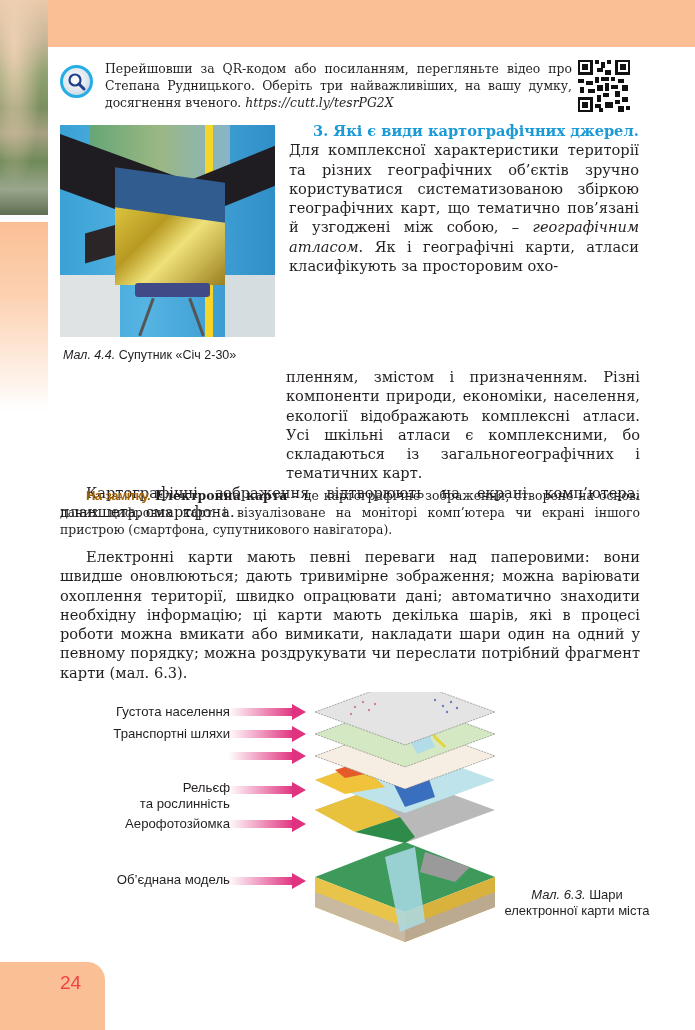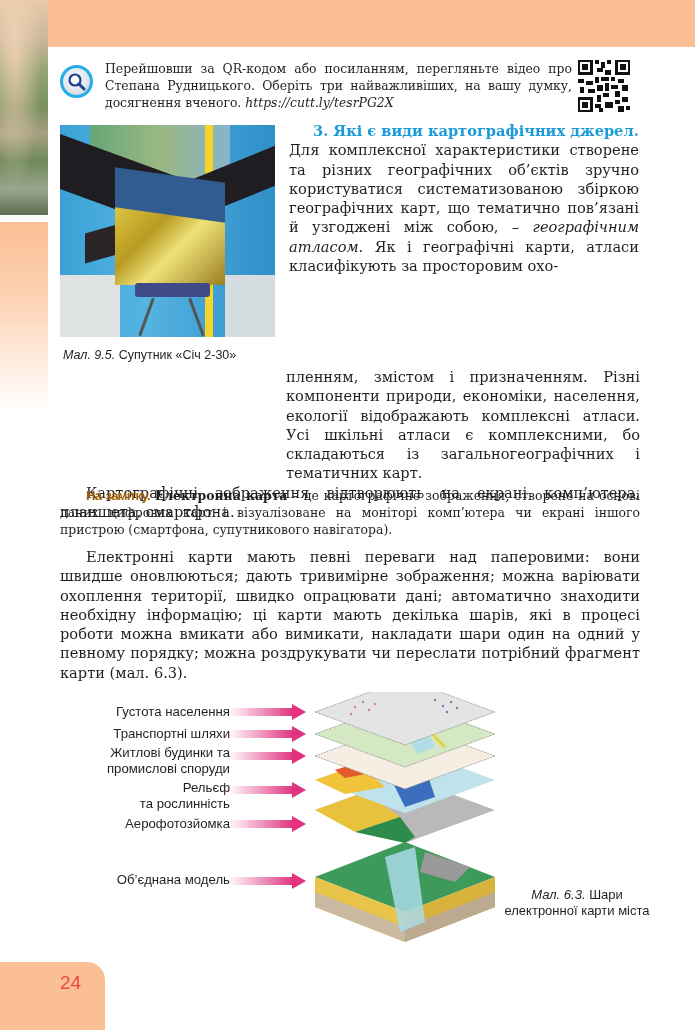--- a/index.html
+++ b/index.html
@@ -130,46 +130,45 @@
   <div class="panel-l"></div>
   <div class="panel-r"></div>
   <div class="panel-b"></div>
   <div class="body"></div>
   <div class="body-top"></div>
   <div class="base"></div>
   <div class="leg1"></div>
   <div class="leg2"></div>
 </div>
 <div class="caption fig1-caption">
-  <span class="ital">Мал. 9.5.</span><span> Супутник «Січ 2-30»</span>
+  <span class="ital">Мал. 4.4.</span><span> Супутник «Січ 2-30»</span>
 </div>
 
 <div class="right-col text">
   <span class="heading">3. Які є види картографічних джерел.</span>
-  <p class="indent"><span>Для комплексної характеристики створене та різних географічних об’єктів зручно користуватися систематизованою збіркою географічних карт, що тематично пов’язані й узгоджені між собою, – </span><span class="ital">географічним атласом</span><span>. Як і географічні карти, атласи класифікують за просторовим охо-</span></p>
+  <p class="indent"><span>Для комплексної характеристики території та різних географічних об’єктів зручно користуватися систематизованою збіркою географічних карт, що тематично пов’язані й узгоджені між собою, – </span><span class="ital">географічним атласом</span><span>. Як і географічні карти, атласи класифікують за просторовим охо-</span></p>
 </div>
 
 <div class="full1 text">
   <p style="padding-left:226px;">пленням, змістом і призначенням. Різні компоненти природи, економіки, населення, екології відображають комплексні атласи. Усі шкільні атласи є комплексними, бо складаються із загальногеографічних і тематичних карт.</p>
   <p class="indent">Картографічні зображення відтворюють на екрані комп’ютера, планшета, смартфона.</p>
 </div>
 
 <div class="note">
   <span class="note-label">На замітку.</span>
   <span class="note-term">Електронна карта</span><span> – це картографічне зображення, створене на основі даних цифрових карт і візуалізоване на моніторі комп’ютера чи екрані іншого пристрою (смартфона, супутникового навігатора).</span>
 </div>
 
 <div class="full2 text">
   <p class="indent">Електронні карти мають певні переваги над паперовими: вони швидше оновлюються; дають тривимірне зображення; можна варіювати охоплення території, швидко опрацювати дані; автоматично знаходити необхідну інформацію; ці карти мають декілька шарів, які в процесі роботи можна вмикати або вимикати, накладати шари один на одний у певному порядку; можна роздрукувати чи переслати потрібний фрагмент карти (мал. 6.3).</p>
 </div>
 
 <div class="fig3">
   <div class="layer-label" style="top:12px;"><span>Густота населення</span></div>
   <div class="layer-label" style="top:34px;"><span>Транспортні шляхи</span></div>
-  <div class="layer-label" style="top:53px;"><span>Житлові будинки та</span><br><span>промислові споруди</span></div>
   <div class="layer-label" style="top:88px;margin-left:28px;"><span>Рельєф</span><br><span>та рослинність</span></div>
   <div class="layer-label" style="top:124px;"><span>Аерофотозйомка</span></div>
   <div class="layer-label" style="top:180px;"><span>Об’єднана модель</span></div>
 
   <svg class="arrow" style="top:12px;" viewBox="0 0 80 16">
       <defs>
         <linearGradient id="ag" x1="0" x2="1">
           <stop offset="0" stop-color="#e0327f" stop-opacity="0"></stop>
           <stop offset="1" stop-color="#e0327f"></stop>
         </linearGradient>

